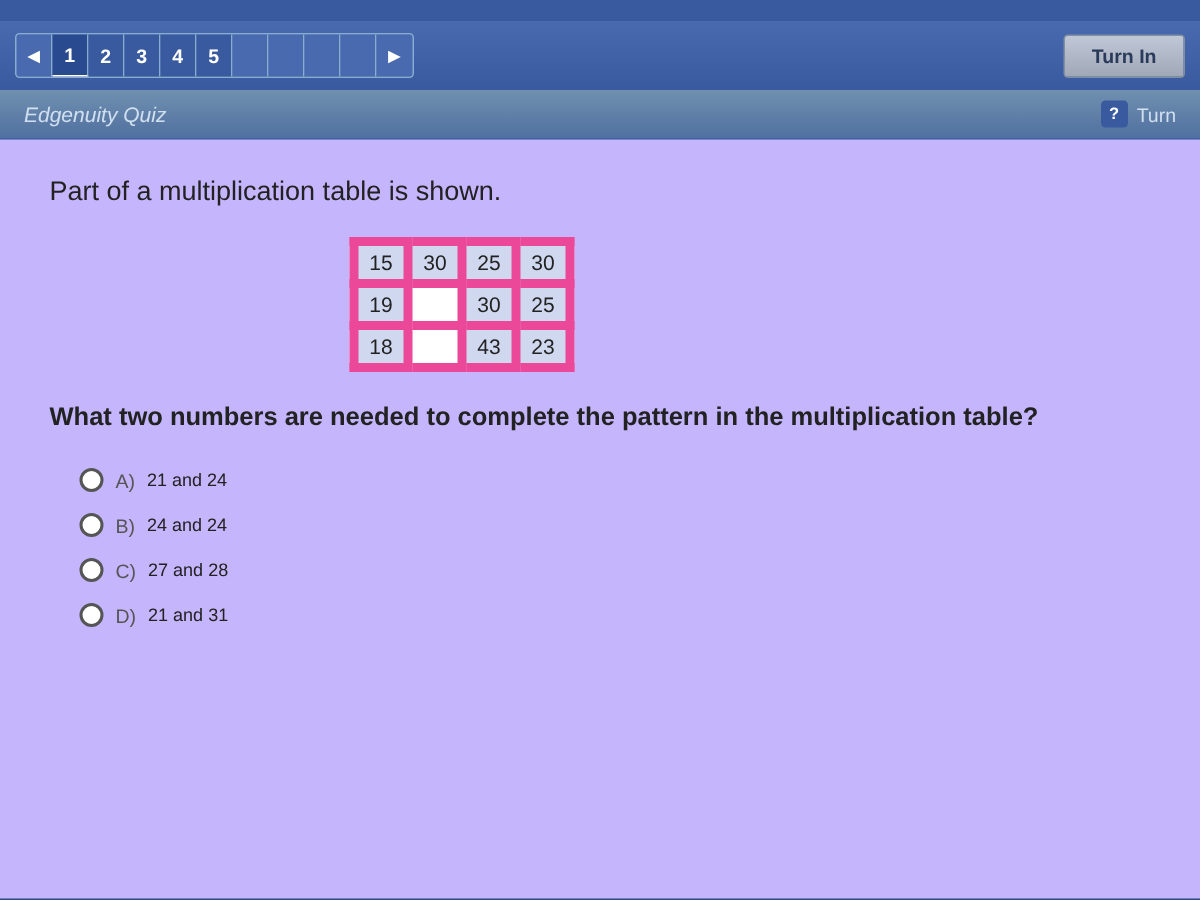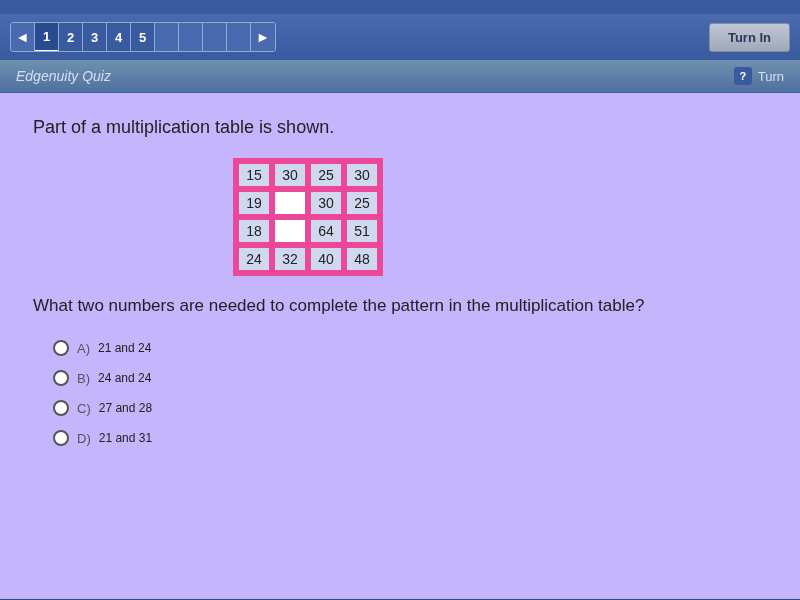--- a/index.html
+++ b/index.html
@@ -203,21 +203,21 @@
     }
 
     .mult-table td.empty {
       background: white;
     }
 
     .question-body {
       font-size: 17px;
       color: #222;
       margin-bottom: 24px;
-      font-weight: normal;
+      font-weight: bold;
     }
 
     
     .answer-choices {
       display: flex;
       flex-direction: column;
       gap: 14px;
       padding-left: 20px;
     }
 
@@ -299,28 +299,22 @@
           </tr>
           <tr>
             <td class="filled">19</td>
             <td class="empty"></td>
             <td class="filled">30</td>
             <td class="filled">25</td>
           </tr>
           <tr>
             <td class="filled">18</td>
             <td class="empty"></td>
-            <td class="filled">64</td>
-            <td class="filled">51</td>
-          </tr>
-          <tr>
-            <td class="filled">24</td>
-            <td class="filled">32</td>
-            <td class="filled">40</td>
-            <td class="filled">48</td>
+            <td class="filled">43</td>
+            <td class="filled">23</td>
           </tr>
         </tbody>
     </table>
   </div>
 
   <p class="question-body">What two numbers are needed to complete the pattern in the multiplication table?</p>
 
   <div class="answer-choices">
     <div class="answer-option">
       <div class="radio-circle"></div>

